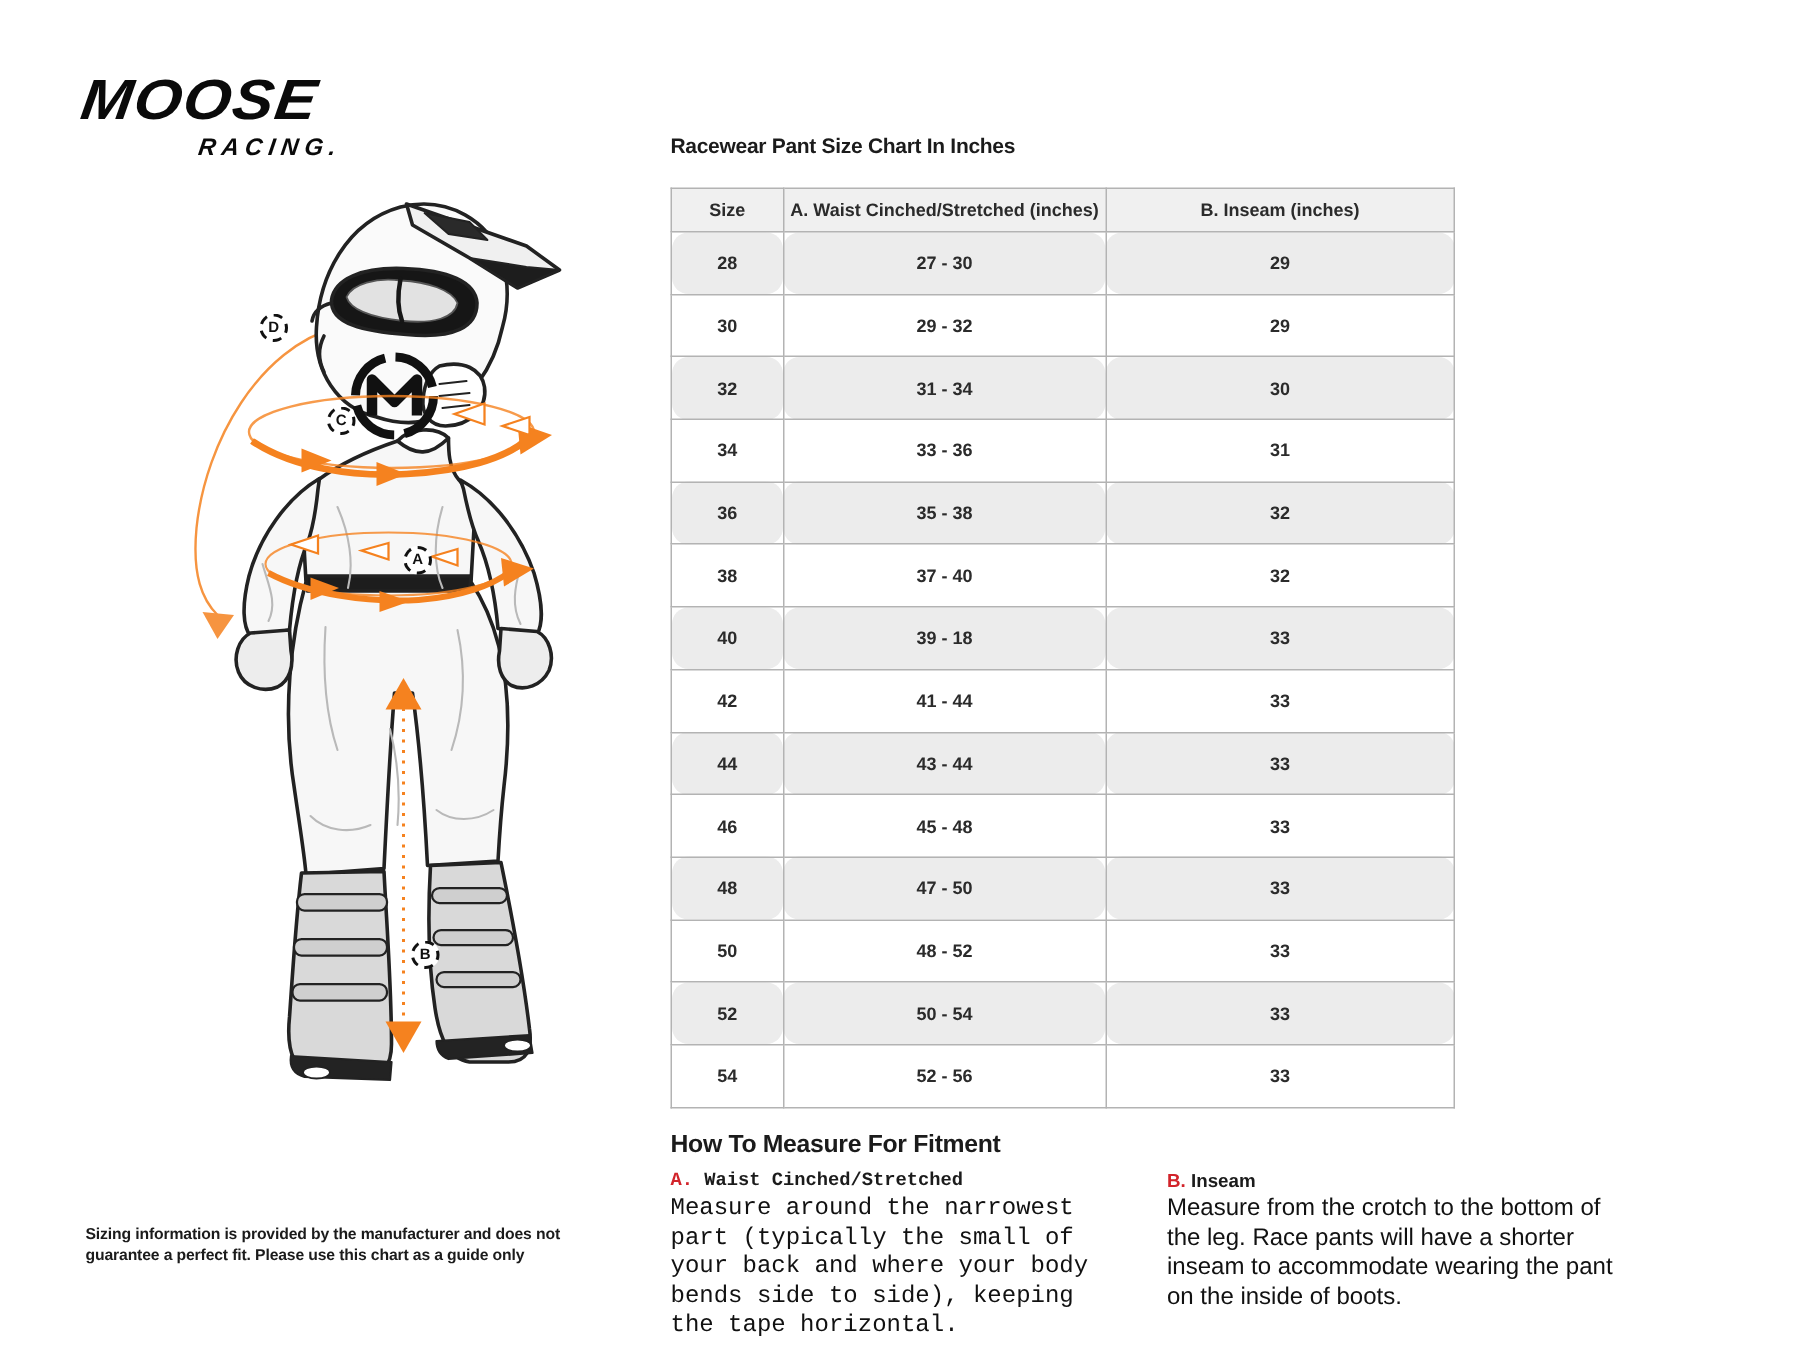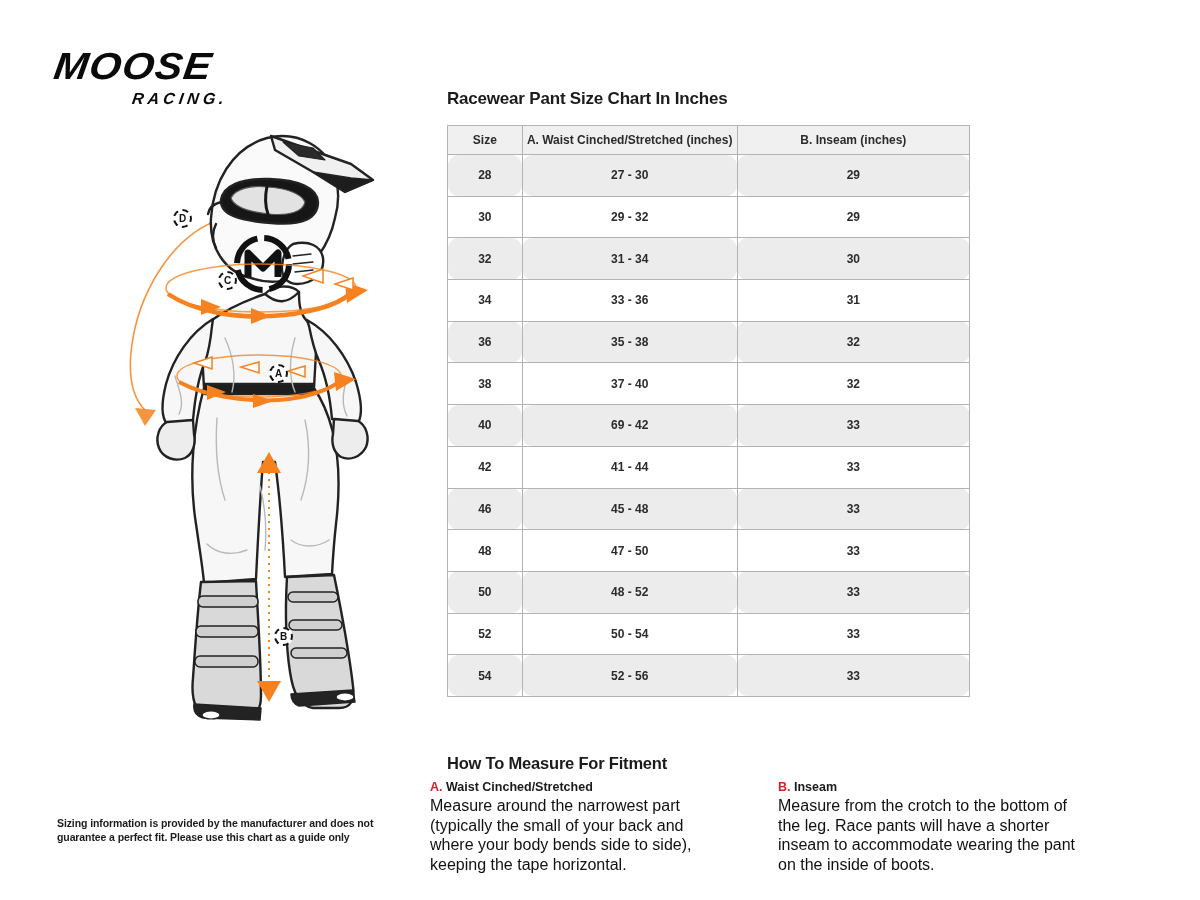--- a/index.html
+++ b/index.html
@@ -24,38 +24,38 @@
              width:172px;margin-top:1px;}
 
   
   .figure{position:absolute;left:55px;top:126px;width:380px;height:622px;}
   .figure svg{position:absolute;left:0;top:0;}
   .marker{position:absolute;width:19px;height:19px;border:2px dashed #111;border-radius:50%;
           background:#fff;display:flex;align-items:center;justify-content:center;
           font-size:10px;font-weight:700;color:#111;z-index:3;}
 
   
-  .chart-title{position:absolute;left:447px;top:89px;font-size:17px;font-weight:700;
+  .chart-title{position:absolute;left:447px;top:89px;font-size:14px;font-weight:700;
                letter-spacing:-0.2px;}
   table.size-chart{position:absolute;left:447px;top:125px;width:523px;
                    border-collapse:collapse;table-layout:fixed;
                    border:1px solid var(--tbl-outer);}
   table.size-chart th,table.size-chart td{
     border:1px solid var(--tbl-border);text-align:center;vertical-align:middle;
     font-size:12px;font-weight:700;color:#2b2b2b;}
   table.size-chart th{height:29px;background:var(--tbl-header);}
   table.size-chart td{height:41.7px;background:#fff;border-radius:11px;}
   table.size-chart tbody tr:nth-child(odd) td{background:var(--tbl-alt);}
   .col-size{width:73px;} .col-waist{width:210px;margin-left:36px;} .col-inseam{width:227px;}
 
   
   .howto-title{position:absolute;left:447px;top:754px;font-size:16.5px;font-weight:700;
                letter-spacing:-0.2px;}
   .measure-item{position:absolute;top:780px;}
-  .measure-item.a{left:430px;width:296px;}
+  .measure-item.a{left:447px;width:296px;font-family:Liberation Mono, monospace;}
   .measure-item.b{left:778px;width:302px;}
   .measure-item .head{font-size:12.5px;font-weight:700;margin-bottom:2px;}
   .measure-item .head .letter{color:var(--red);}
   .measure-item .desc{font-size:16px;line-height:1.22;color:#111;}
 
   
   .disclaimer{position:absolute;left:57px;top:817px;width:368px;
               font-size:10.5px;font-weight:700;line-height:1.3;letter-spacing:-0.1px;}
 </style>
 </head>
@@ -245,30 +245,35 @@
   </tr>
 
   <tr>
     <td>38</td>
     <td>37 - 40</td>
     <td>32</td>
   </tr>
 
   <tr>
     <td>40</td>
-    <td>69 - 42</td>
+    <td>39 - 18</td>
     <td>33</td>
   </tr>
 
   <tr>
     <td>42</td>
     <td>41 - 44</td>
     <td>33</td>
   </tr>
 
+  <tr>
+    <td>44</td>
+    <td>43 - 44</td>
+    <td>33</td>
+  </tr>
 
   <tr>
     <td>46</td>
     <td>45 - 48</td>
     <td>33</td>
   </tr>
 
   <tr>
     <td>48</td>
     <td>47 - 50</td>

